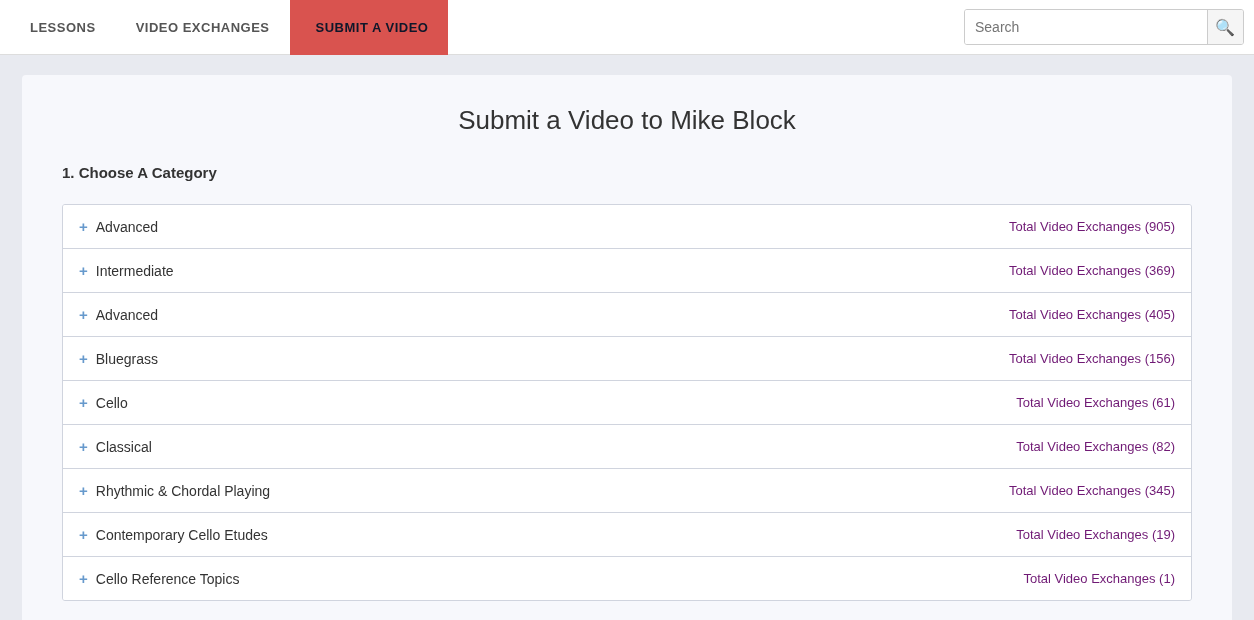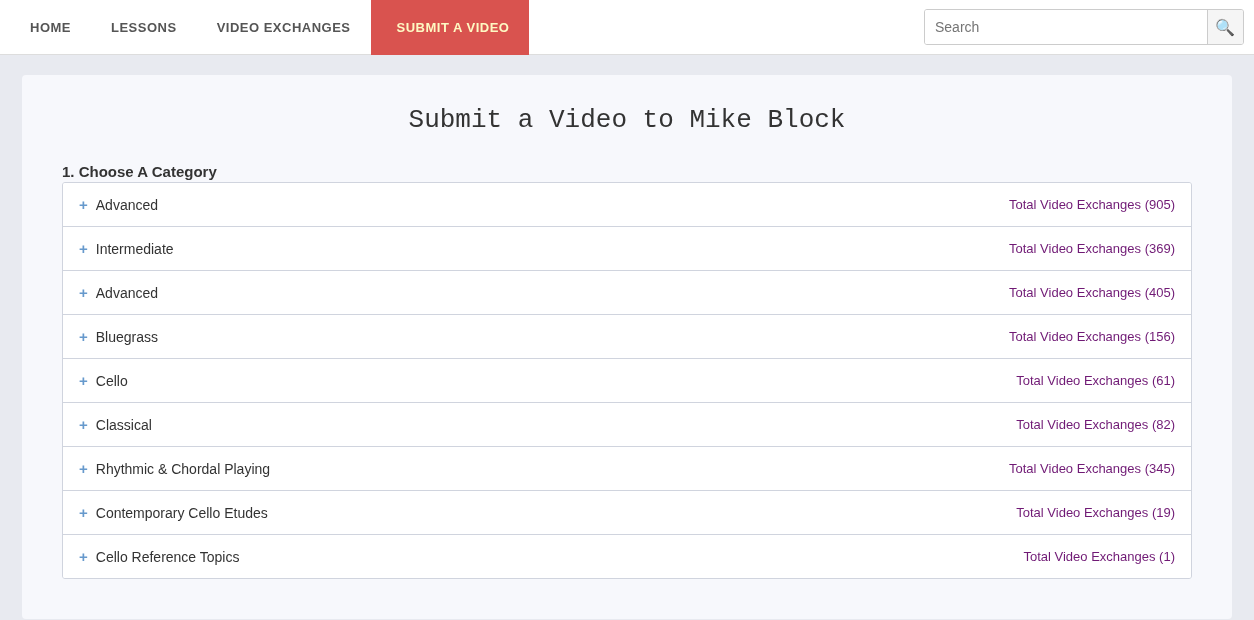--- a/index.html
+++ b/index.html
@@ -39,32 +39,32 @@
       letter-spacing: 0.5px;
       cursor: pointer;
       height: 55px;
       display: flex;
       align-items: center;
       text-transform: uppercase;
     }
 
     .nav-item.active {
       background-color: #d9534f;
-      color: #fef9c3;
+      color: #0f172a;
       padding-left: 26px;
     }
 
     .search-container {
       display: flex;
       align-items: center;
       border: 1px solid #ccc;
       border-radius: 3px;
       overflow: hidden;
       height: 36px;
-      width: 320px;
+      width: 280px;
       margin-left: auto;
     }
 
     .search-input {
       border: none;
       outline: none;
       padding: 0 10px;
       flex: 1;
       font-size: 14px;
       color: #333;
@@ -93,28 +93,27 @@
       border-radius: 4px;
       padding: 30px 40px 40px;
     }
 
     .page-title {
       text-align: center;
       font-size: 26px;
       font-weight: 400;
       color: #333;
       margin-bottom: 28px;
-      font-family: Liberation Mono, monospace;
     }
 
     .section-header {
       font-size: 15px;
       font-weight: 700;
       color: #333;
-      margin-bottom: 2px;
+      margin-bottom: 23px;
     }
 
     .category-list {
       border: 1px solid #d0d4de;
       border-radius: 3px;
       overflow: hidden;
     }
 
     .category-row {
       display: flex;
@@ -150,21 +149,20 @@
       text-decoration: none;
       cursor: pointer;
     }
   </style>
 </head>
 <body>
 
 <nav>
   <div class="nav-items">
 
-  <div class="nav-item">HOME</div>
       <div class="nav-item">LESSONS</div>
       <div class="nav-item">VIDEO EXCHANGES</div>
       <div class="nav-item active">SUBMIT A VIDEO</div>
     </div>
   <div class="search-container">
     <input class="search-input" type="text" placeholder="Search" style="">
     <button class="search-btn">🔍</button>
   </div>
 </nav>
 

